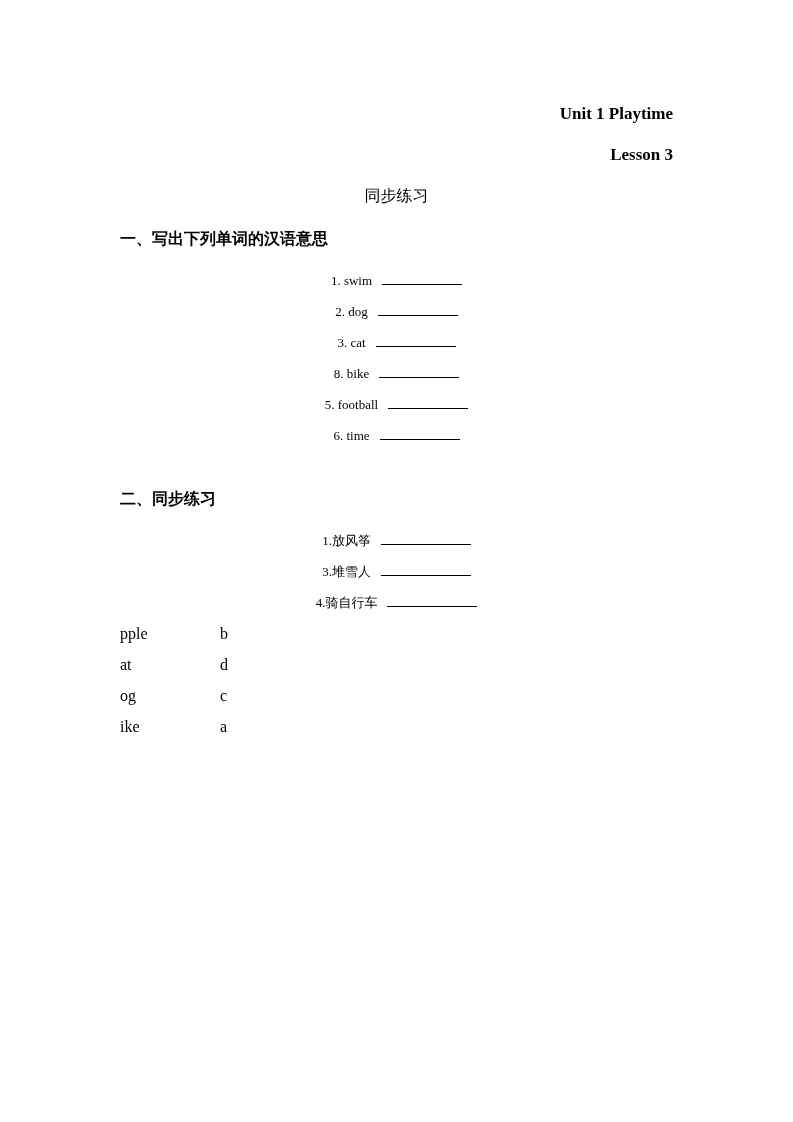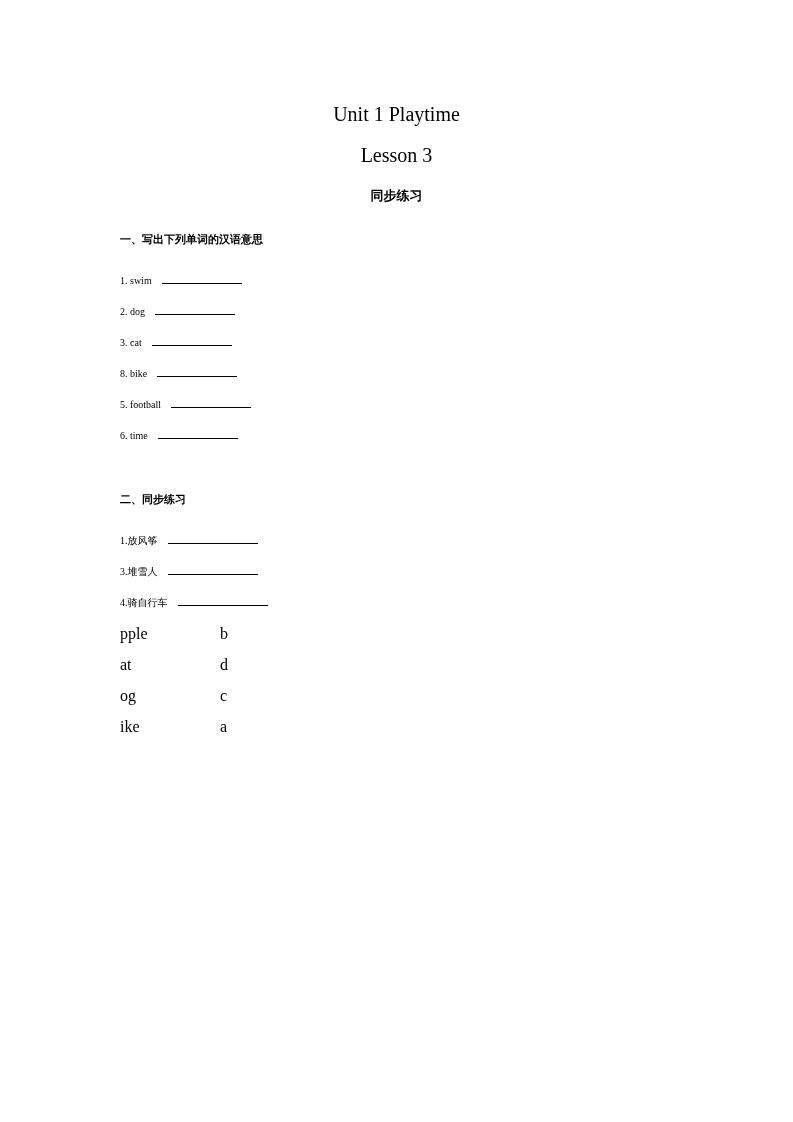--- a/index.html
+++ b/index.html
@@ -11,45 +11,47 @@
     color: #000000;
     font-family: "Liberation Serif", "DejaVu Serif", serif;
     position: relative;
     overflow: hidden;
   }
   .content {
     padding: 104px 120px 0 120px;
   }
   .center { text-align: center; }
   .doc-title {
-    font-size: 20px;
-    font-weight: normal;
+    font-size: 17px;
+    font-weight: bold;
     line-height: 20px;
     margin-bottom: 21px;
+    text-align: right;
   }
   .doc-subtitle {
-    font-size: 13px;
-    font-weight: bold;
+    font-size: 16px;
+    font-weight: normal;
     line-height: 20px;
     margin-bottom: 14px;
   }
   .section-heading {
-    font-size: 11px;
+    font-size: 16px;
     font-weight: bold;
     line-height: 24px;
     margin-top: 21px;
     margin-bottom: 14px;
   }
   .section-heading.gap-large {
     margin-top: 36px;
   }
   .item {
-    font-size: 10px;
+    font-size: 13px;
     line-height: 31px;
     white-space: nowrap;
+    text-align: center;
   }
   .blank {
     display: inline-block;
     border-bottom: 1px solid #000;
     height: 14px;
     vertical-align: baseline;
     margin-left: 10px;
   }
   .blank-s1 { width: 80px; }
   .blank-s2 { width: 90px; }

